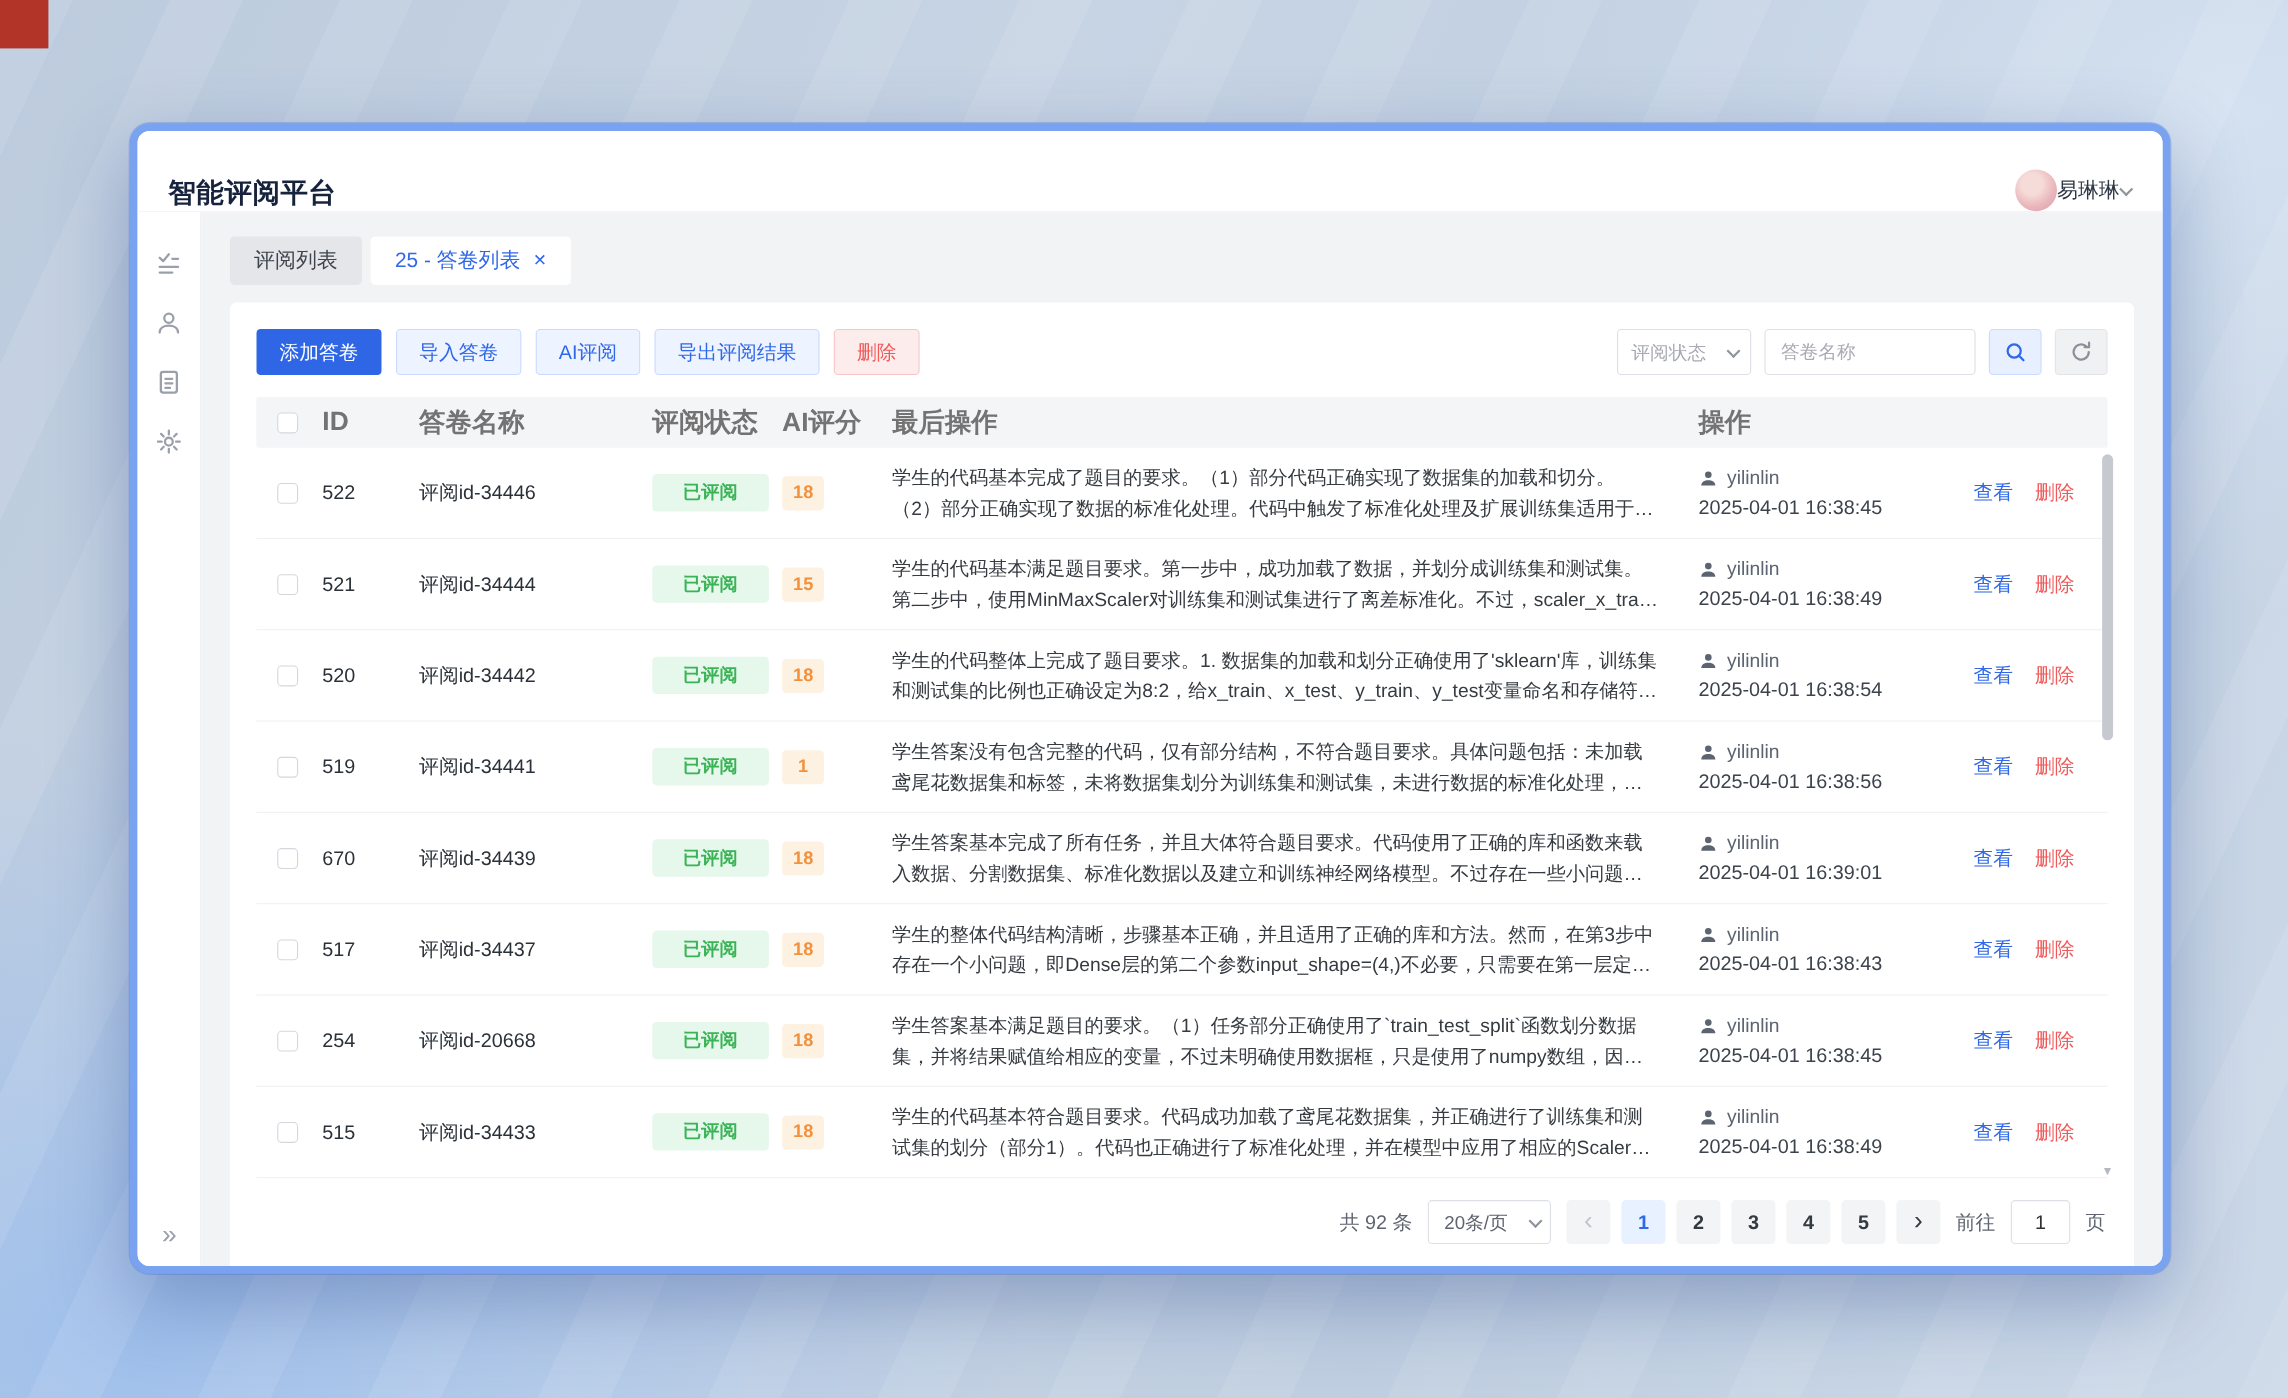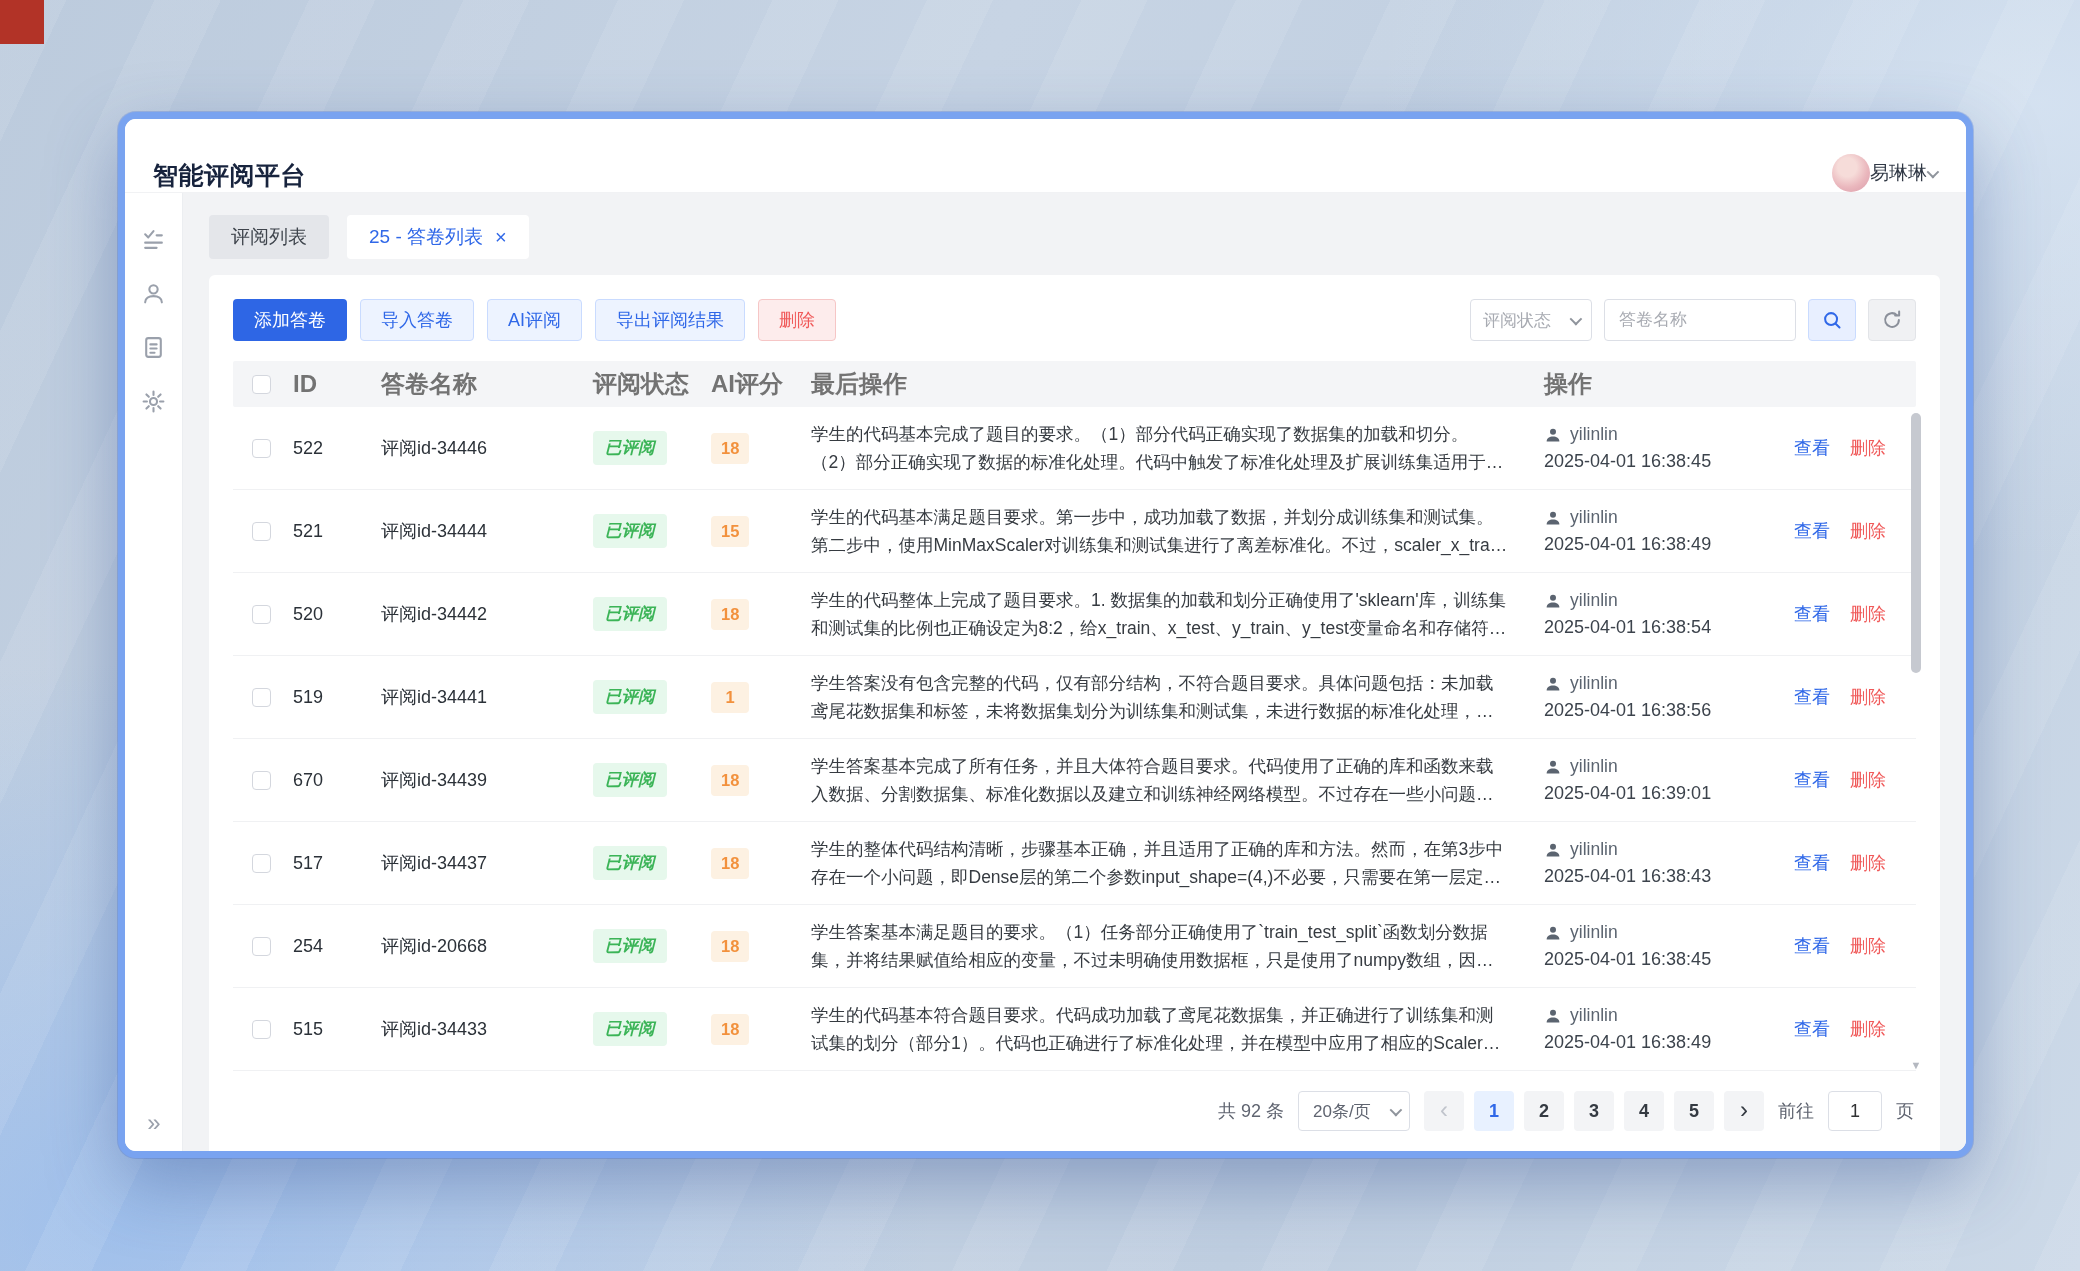--- a/index.html
+++ b/index.html
@@ -37,21 +37,21 @@
   .sidebar { width:58px; flex:0 0 58px; background:#fff; border-right:1px solid #eceef1;
     display:flex; flex-direction:column; align-items:center; padding:26px 0 18px; position:relative; }
   .side-item { width:40px; height:40px; margin-bottom:14px; display:flex; align-items:center;
     justify-content:center; border-radius:6px; cursor:pointer; }
   .side-item svg { width:25px; height:25px; }
   .collapse-btn { position:absolute; bottom:14px; left:0; width:58px; text-align:center;
     font-size:24px; color:#9aa0ab; cursor:pointer; }
 
   
   .main { flex:1; background:#f2f3f5; padding:22px 26px 0; display:flex; flex-direction:column; min-width:0; }
-  .tabs-row { display:flex; gap:18px; margin-bottom:16px; flex:0 0 auto; }
+  .tabs-row { display:flex; gap:8px; margin-bottom:16px; flex:0 0 auto; }
   .tab { height:44px; padding:0 22px; display:flex; align-items:center; gap:12px;
     border-radius:4px; font-size:19px; cursor:pointer; }
   .tab.inactive { background:#e4e6ea; color:#3f454d; }
   .tab.active { background:#fff; color:#3068e8; }
   .tab-close { font-size:20px; color:#3068e8; line-height:1; }
 
   .panel { background:#fff; border-radius:6px 6px 0 0; flex:1; padding:24px 24px 0;
     display:flex; flex-direction:column; min-height:0; }
 
   
@@ -77,22 +77,22 @@
   
   .table-wrap { flex:1; position:relative; min-height:0; display:flex; flex-direction:column; }
   .grid { display:grid; grid-template-columns:56px 88px 212px 118px 100px 1fr 250px 126px; align-items:center; }
   .thead { background:#f4f5f7; height:46px; flex:0 0 46px; border-radius:2px;
     font-weight:700; font-size:24px; color:#737373; }
   .trow { min-height:83px; border-bottom:1px solid #f0f1f3; font-size:18px; color:#2b3138; }
   .cell { padding:0 4px; }
   .c-check { display:flex; justify-content:center; }
   .checkbox { width:19px; height:19px; border:1.5px solid #d4d7de; border-radius:4px; background:#fff;
     display:inline-block; cursor:pointer; }
-  .badge-status { display:inline-block; padding:6px 12px; background:#e6f8ec; color:#3bb457;
-    border-radius:4px; font-size:16.5px; font-weight:700;font-style:italic; }
+  .badge-status { display:inline-block; padding:6px 28px; background:#e6f8ec; color:#3bb457;
+    border-radius:4px; font-size:16.5px; font-weight:700; }
   .badge-score { display:inline-block; min-width:38px; text-align:center; padding:6px 10px;
     background:#fdf1e2; color:#f2913d; border-radius:4px; font-size:16.5px; font-weight:700; }
   .c-comment { font-size:17.5px; color:#363b41; line-height:1.62; padding-right:30px;
     display:-webkit-box; -webkit-line-clamp:2; -webkit-box-orient:vertical; overflow:hidden; }
   .op-user { display:flex; align-items:center; gap:8px; color:#5b6470; font-size:17.5px; margin-bottom:6px; }
   .op-user svg { width:18px; height:18px; }
   .op-time { color:#3c434c; font-size:18px; }
   .c-action { display:flex; gap:20px; font-size:18px; }
   .link-view { color:#3068e8; cursor:pointer; }
   .link-del { color:#f05a5a; cursor:pointer; }

